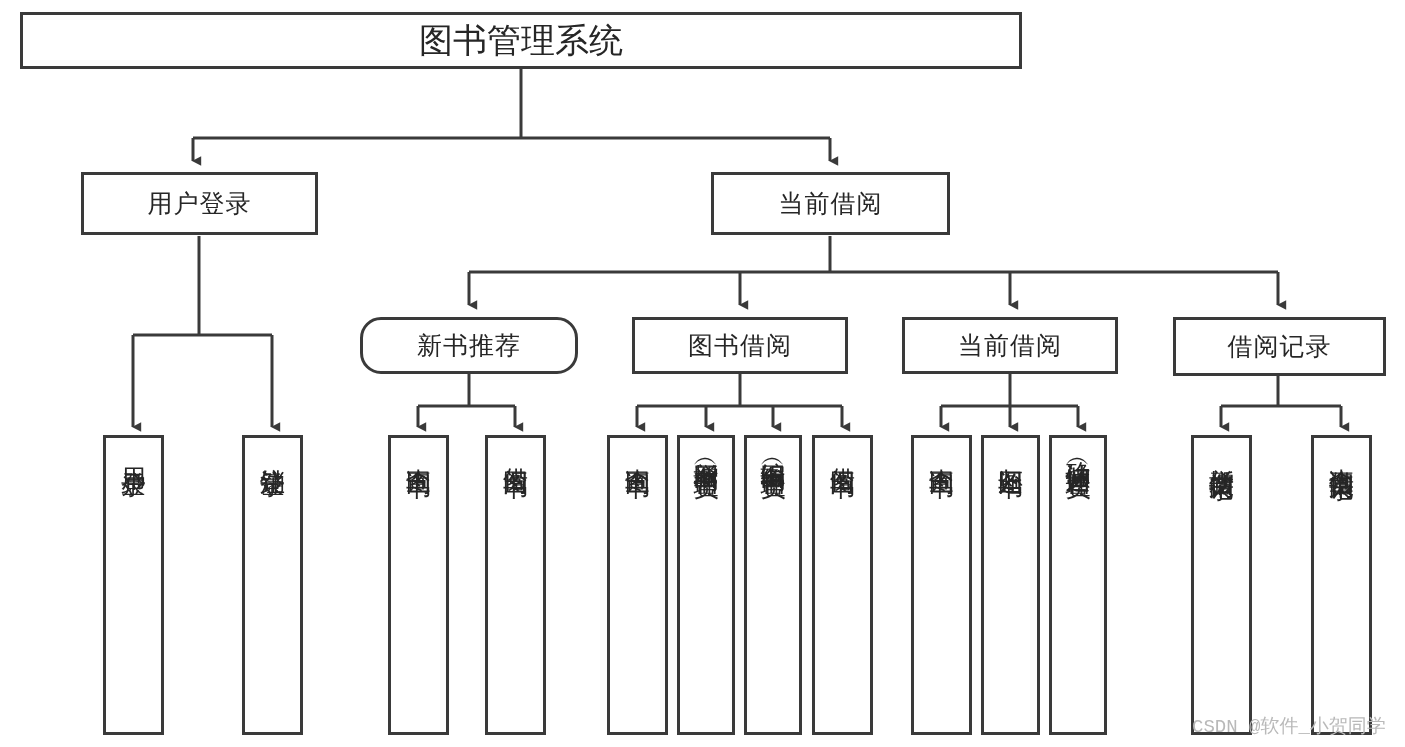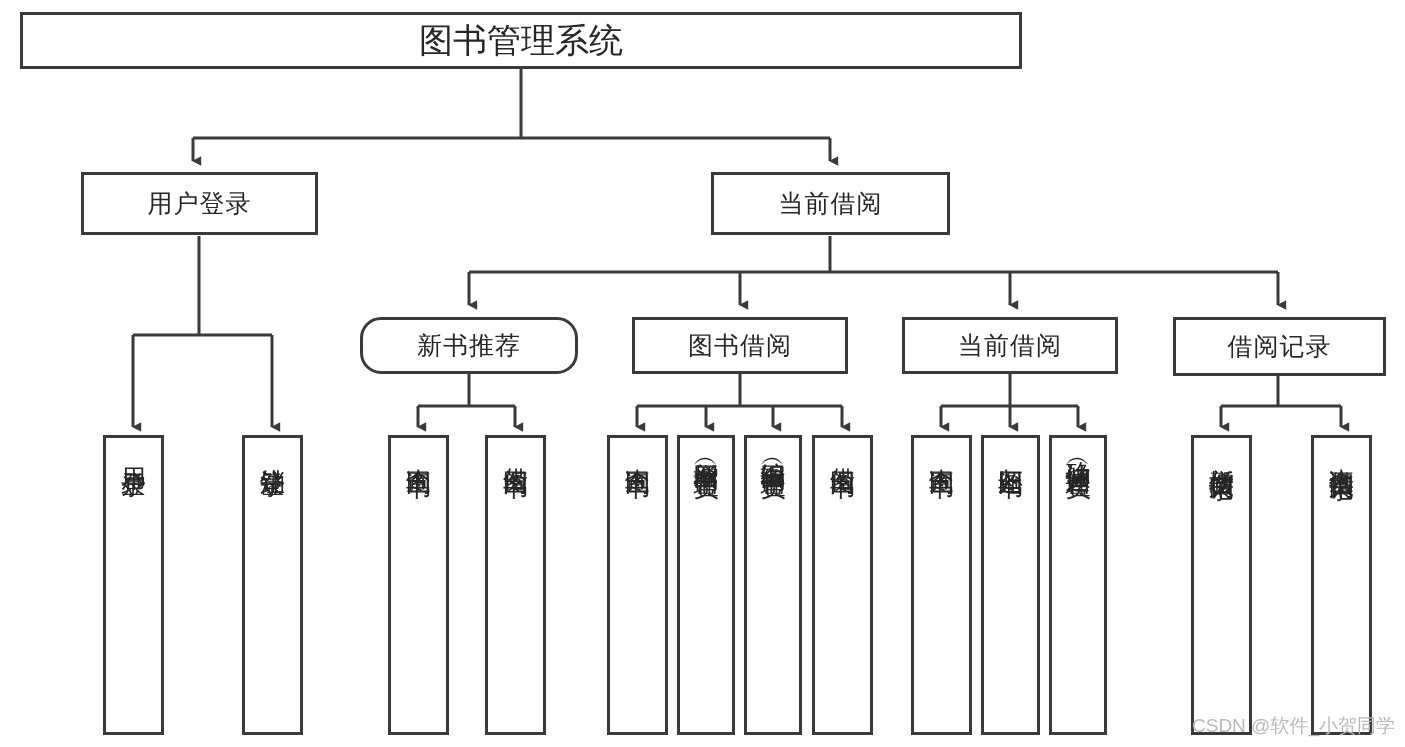--- a/index.html
+++ b/index.html
@@ -59,21 +59,21 @@
     height: 747px;
     pointer-events: none;
   }
   .watermark {
     position: absolute;
     left: 1192px;
     top: 713px;
     font-size: 19px;
     color: #b9b9b9;
     white-space: nowrap;
-    font-family: Liberation Sans, sans-serif;
+    font-family: Liberation Mono, monospace;
   }
 </style>
 </head>
 <body>
 
 <div id="canvas">
 
   <svg class="links" viewBox="0 0 1405 747">
     <defs>
       <marker id="arrow" markerWidth="12" markerHeight="12" refX="5.2" refY="8.6" orient="auto" markerUnits="userSpaceOnUse">

